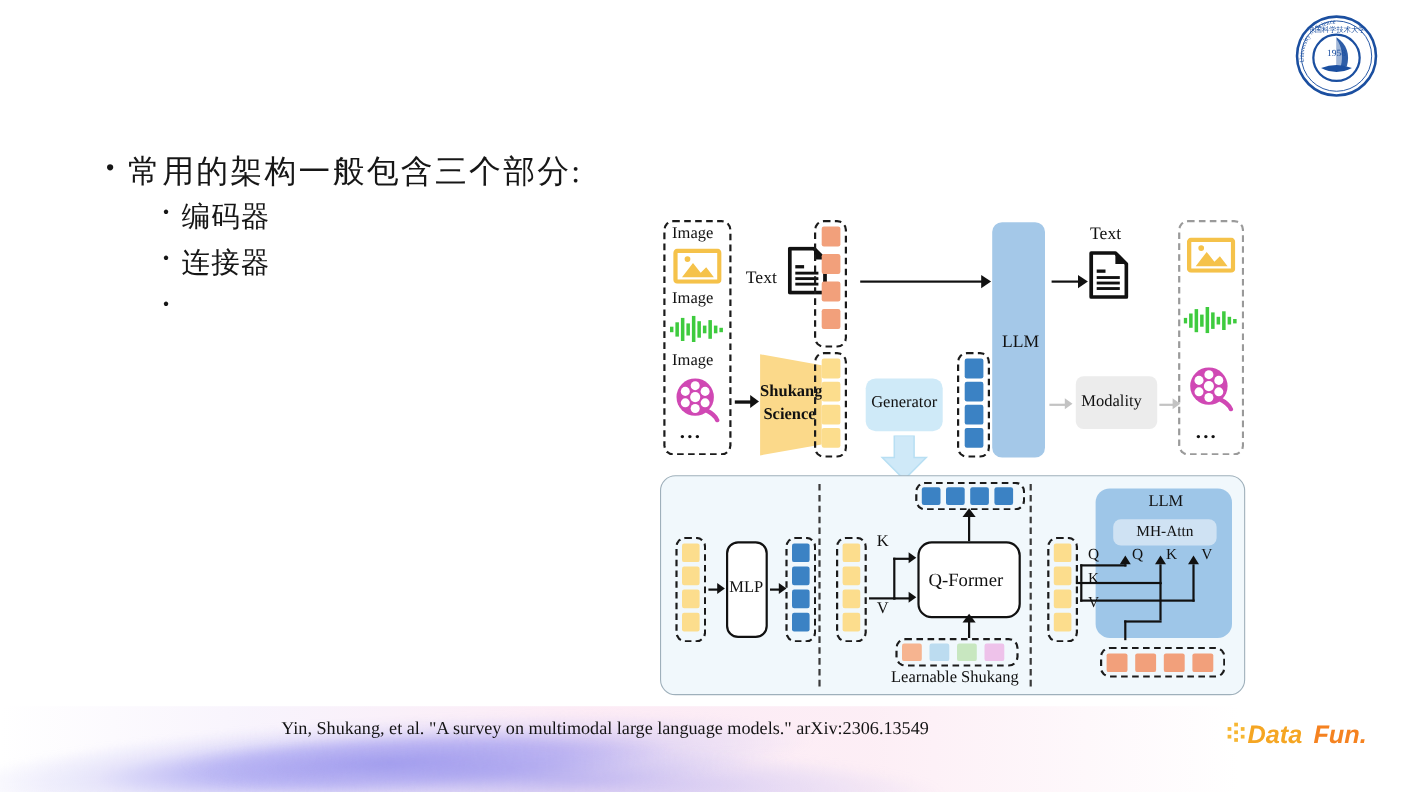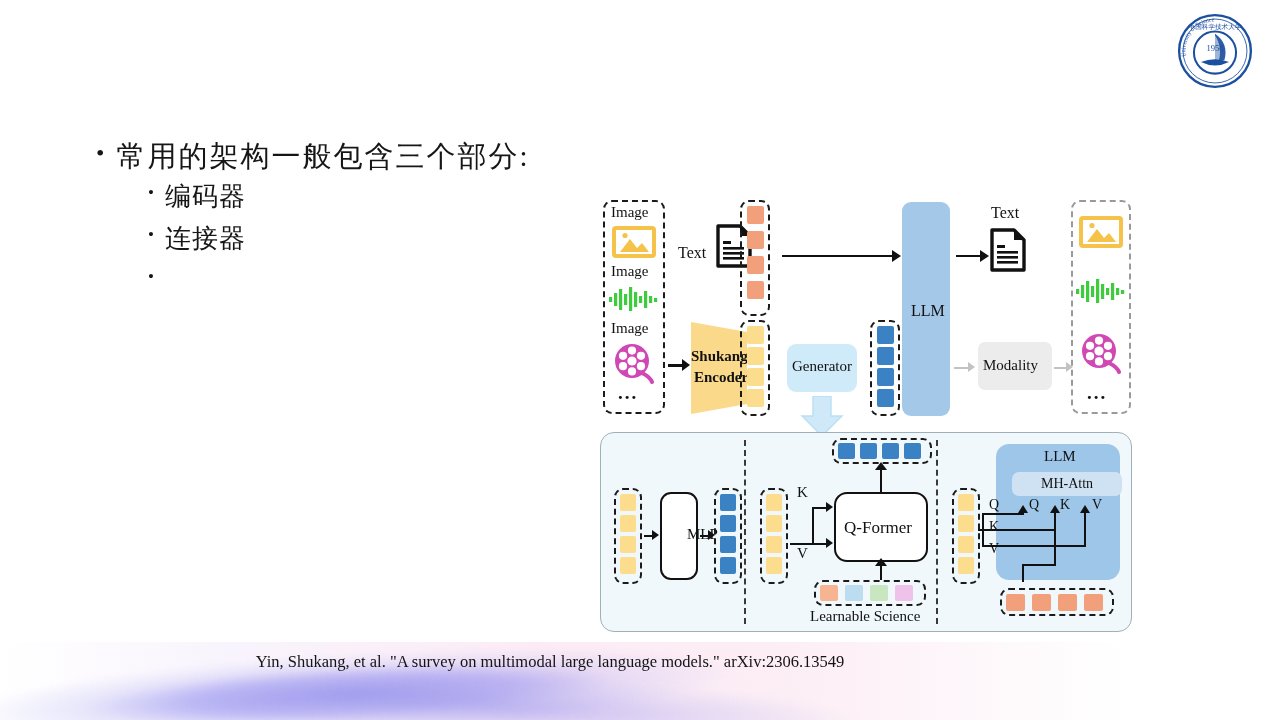--- a/index.html
+++ b/index.html
@@ -243,21 +243,21 @@
 
     <div class="ln" style="left:76px; top:172px; width:16px; height:2.6px;"></div>
     <div style="position:absolute;left:90px;top:167px;width:0;height:0;border-left:8px solid #111;border-top:6px solid transparent;border-bottom:6px solid transparent;"></div>
 
     <div style="position:absolute;left:97px;top:128px;">
       <svg width="62" height="96" viewBox="0 0 62 96">
         <polygon points="2,2 58,12 58,84 2,94" fill="#fbd98a"></polygon>
       </svg>
     </div>
     <div class="fg-label" style="left:99px; top:156px; font-size:15px; font-weight:bold;">Shukang</div>
-    <div class="fg-label" style="left:102px; top:177px; font-size:15px; font-weight:bold;">Encoder</div>
+    <div class="fg-label" style="left:102px; top:177px; font-size:15px; font-weight:bold;">Science</div>
 
     <div class="dashbox" style="left:148px; top:128px; width:30px; height:96px;"></div>
     <div class="tok" style="left:155px; top:134px; width:17px; height:18px; background:#fcdd8d;"></div>
     <div class="tok" style="left:155px; top:155px; width:17px; height:18px; background:#fcdd8d;"></div>
     <div class="tok" style="left:155px; top:176px; width:17px; height:18px; background:#fcdd8d;"></div>
     <div class="tok" style="left:155px; top:197px; width:17px; height:18px; background:#fcdd8d;"></div>
 
     <div class="ln" style="left:190px; top:63px; width:112px; height:2.4px;"></div>
     <div style="position:absolute;left:300px;top:58px;width:0;height:0;border-left:9px solid #111;border-top:6px solid transparent;border-bottom:6px solid transparent;"></div>
 
@@ -349,21 +349,21 @@
     <div class="dashbox" style="left:22px; top:296px; width:28px; height:96px;"></div>
     <div class="tok" style="left:28px; top:302px; width:16px; height:17px; background:#fcdd8d;"></div>
     <div class="tok" style="left:28px; top:323px; width:16px; height:17px; background:#fcdd8d;"></div>
     <div class="tok" style="left:28px; top:344px; width:16px; height:17px; background:#fcdd8d;"></div>
     <div class="tok" style="left:28px; top:365px; width:16px; height:17px; background:#fcdd8d;"></div>
 
     <div class="ln" style="left:52px; top:343px; width:10px; height:2.4px;"></div>
     <div style="position:absolute;left:60px;top:338px;width:0;height:0;border-left:7px solid #111;border-top:5px solid transparent;border-bottom:5px solid transparent;"></div>
 
     <div class="mlp-box" style="left:68px; top:300px; width:38px; height:88px;"></div>
-    <div class="fg-label" style="left:71px; top:334px; font-size:15px;margin-left:24px;">MLP</div>
+    <div class="fg-label" style="left:71px; top:334px; font-size:15px;">MLP</div>
 
     <div class="ln" style="left:108px; top:343px; width:10px; height:2.4px;"></div>
     <div style="position:absolute;left:116px;top:338px;width:0;height:0;border-left:7px solid #111;border-top:5px solid transparent;border-bottom:5px solid transparent;"></div>
 
     <div class="dashbox" style="left:122px; top:296px; width:28px; height:96px;"></div>
     <div class="tok" style="left:128px; top:302px; width:16px; height:17px; background:#3b82c4;"></div>
     <div class="tok" style="left:128px; top:323px; width:16px; height:17px; background:#3b82c4;"></div>
     <div class="tok" style="left:128px; top:344px; width:16px; height:17px; background:#3b82c4;"></div>
     <div class="tok" style="left:128px; top:365px; width:16px; height:17px; background:#3b82c4;"></div>
 
@@ -397,31 +397,31 @@
 
     <div class="ln" style="left:288px; top:372px; width:2.2px; height:16px;"></div>
     <div style="position:absolute;left:283px;top:366px;width:0;height:0;border-bottom:8px solid #111;border-left:6px solid transparent;border-right:6px solid transparent;"></div>
 
     <div class="dashbox" style="left:222px; top:388px; width:112px; height:26px;"></div>
     <div class="tok" style="left:228px; top:393px; width:18px; height:16px; background:#f6b490;"></div>
     <div class="tok" style="left:253px; top:393px; width:18px; height:16px; background:#bcdcf0;"></div>
     <div class="tok" style="left:278px; top:393px; width:18px; height:16px; background:#c8e7c0;"></div>
     <div class="tok" style="left:303px; top:393px; width:18px; height:16px; background:#eec2ea;"></div>
 
-    <div class="fg-label" style="left:218px; top:416px; font-size:15px;">Learnable Science</div>
+    <div class="fg-label" style="left:218px; top:416px; font-size:15px;">Learnable Shukang</div>
 
     <div class="dashbox" style="left:360px; top:296px; width:28px; height:96px;"></div>
     <div class="tok" style="left:366px; top:302px; width:16px; height:17px; background:#fcdd8d;"></div>
     <div class="tok" style="left:366px; top:323px; width:16px; height:17px; background:#fcdd8d;"></div>
     <div class="tok" style="left:366px; top:344px; width:16px; height:17px; background:#fcdd8d;"></div>
     <div class="tok" style="left:366px; top:365px; width:16px; height:17px; background:#fcdd8d;"></div>
 
     <div class="llm-bot" style="left:404px; top:252px; width:124px; height:136px;"></div>
     <div class="fg-label" style="left:452px; top:256px; font-size:15px;">LLM</div>
-    <div class="mhattn" style="left:420px; top:280px; width:110px; height:24px;">
+    <div class="mhattn" style="left:420px; top:280px; width:94px; height:24px;">
       <span style="font-family:'Liberation Serif',serif;font-size:14px;color:#111;">MH-Attn</span>
     </div>
 
     <div class="fg-label" style="left:397px; top:305px; font-size:14px;">Q</div>
     <div class="fg-label" style="left:397px; top:327px; font-size:14px;">K</div>
     <div class="fg-label" style="left:397px; top:349px; font-size:14px;">V</div>
 
     <div class="fg-label" style="left:437px; top:305px; font-size:14px;">Q</div>
     <div class="fg-label" style="left:468px; top:305px; font-size:14px;">K</div>
     <div class="fg-label" style="left:500px; top:305px; font-size:14px;">V</div>
@@ -448,14 +448,29 @@
 
     <div class="dashbox" style="left:408px; top:396px; width:114px; height:28px;"></div>
     <div class="tok" style="left:414px; top:402px; width:19px; height:17px; background:#f2a07b;"></div>
     <div class="tok" style="left:440px; top:402px; width:19px; height:17px; background:#f2a07b;"></div>
     <div class="tok" style="left:466px; top:402px; width:19px; height:17px; background:#f2a07b;"></div>
     <div class="tok" style="left:492px; top:402px; width:19px; height:17px; background:#f2a07b;"></div>
   </div>
 
   <div class="citation">Yin, Shukang, et al. "A survey on multimodal large language models." arXiv:2306.13549</div>
 
+  <div class="logo-datafun">
+    <svg viewBox="0 0 152 30" width="152" height="30">
+      <g fill="#f7b733">
+        <rect x="2" y="9" width="3.4" height="3.4"></rect>
+        <rect x="2" y="16" width="3.4" height="3.4"></rect>
+        <rect x="8" y="5" width="3.4" height="3.4"></rect>
+        <rect x="8" y="12" width="3.4" height="3.4"></rect>
+        <rect x="8" y="19" width="3.4" height="3.4"></rect>
+        <rect x="14" y="9" width="3.4" height="3.4"></rect>
+        <rect x="14" y="16" width="3.4" height="3.4"></rect>
+      </g>
+      <text x="20" y="23" font-family="'Liberation Sans',sans-serif" font-size="23" font-weight="bold" font-style="italic" fill="#f5a623">Data</text>
+      <text x="80" y="23" font-family="'Liberation Sans',sans-serif" font-size="23" font-weight="bold" font-style="italic" fill="#f58220">Fun.</text>
+    </svg>
+  </div>
 
 </div>
 
 </body></html>

